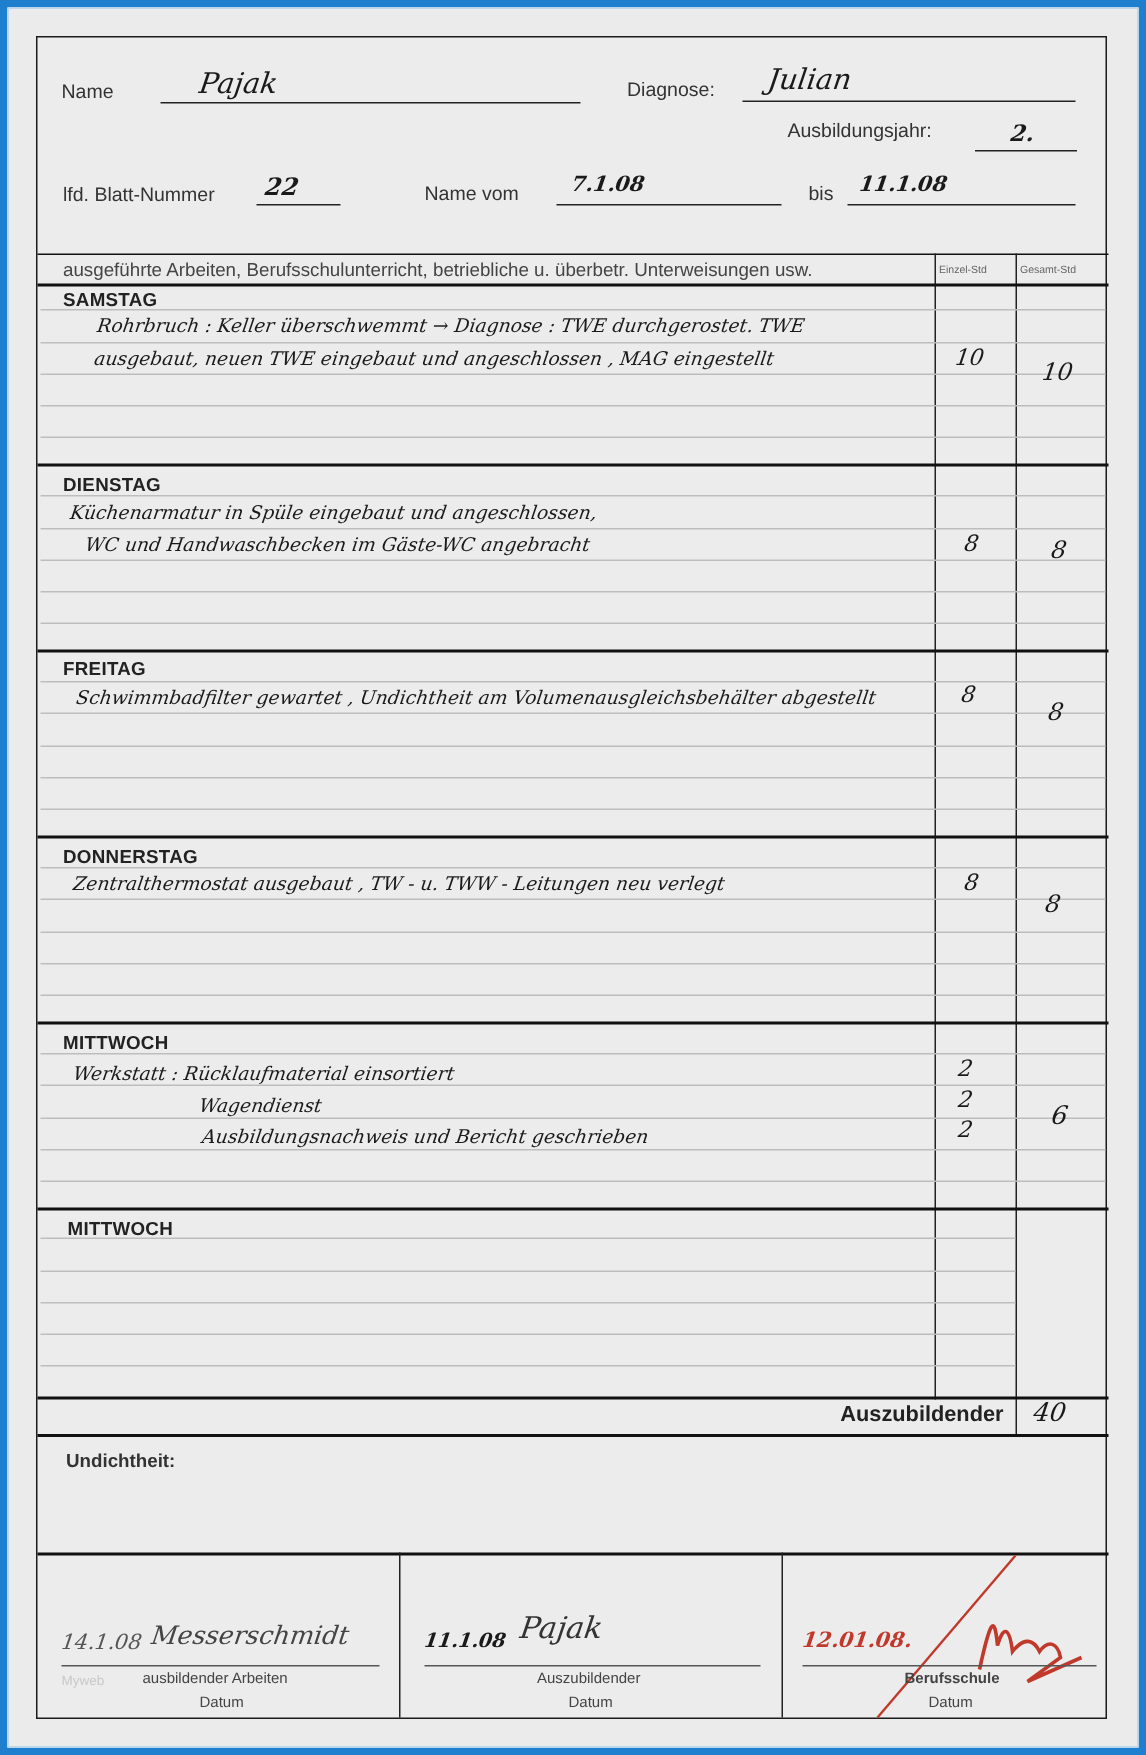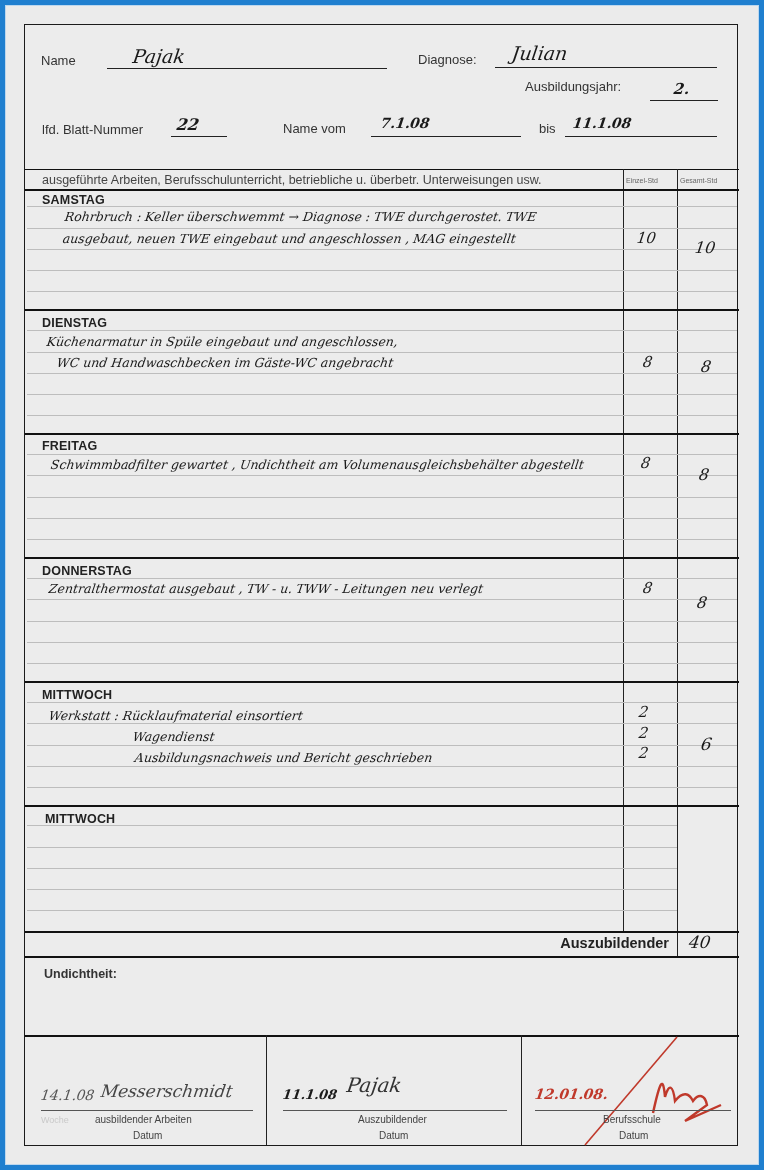--- a/index.html
+++ b/index.html
@@ -173,34 +173,34 @@
 
   <div class="vline" style="left:241px; top:1010px; height:110px;"></div>
   <div class="vline" style="left:496px; top:1010px; height:110px;"></div>
 
   <div>
     <span class="hand" style="left:16px; top:1062px; font-size:14px; color:#555;">14.1.08</span>
     <span class="hand" style="left:76px; top:1056px; font-size:17px; color:#444;">Messerschmidt</span>
     <div class="uline" style="left:16px; top:1085px; width:212px; border-top-color:#555;"></div>
     <span class="small" style="left:70px; top:1089px;">ausbildender Arbeiten</span>
     <span class="small" style="left:108px; top:1105px;">Datum</span>
-    <span class="small" style="left:16px; top:1090px; color:#c9c9c9; font-size:9px;">Woche</span>
+    <span class="small" style="left:16px; top:1090px; color:#c9c9c9; font-size:9px;">Myweb</span>
   </div>
 
   <div>
     <span class="hand" style="left:258px; top:1062px; font-size:13px; font-weight:bold;">11.1.08</span>
     <span class="hand" style="left:322px; top:1048px; font-size:20px; color:#333;">Pajak</span>
     <div class="uline" style="left:258px; top:1085px; width:224px; border-top-color:#555;"></div>
     <span class="small" style="left:333px; top:1089px;">Auszubildender</span>
     <span class="small" style="left:354px; top:1105px;">Datum</span>
   </div>
 
   <div>
     <span class="hand red" style="left:510px; top:1061px; font-size:14px; font-weight:bold;">12.01.08.</span>
     <svg class="abs" style="left:540px; top:1010px;" width="170" height="112" viewBox="0 0 170 112">
       <path d="M112 2 L20 110" stroke="#c0392b" stroke-width="1.6" fill="none"></path>
       <path d="M88 78 C95 46, 98 40, 100 62 C104 48, 108 50, 110 66 C118 56, 124 58, 128 66 C134 58, 140 60, 142 70 L120 86 L156 70" stroke="#c0392b" stroke-width="2.4" fill="none"></path>
     </svg>
     <div class="uline" style="left:510px; top:1085px; width:196px; border-top-color:#555;"></div>
-    <span class="small" style="left:578px; top:1089px;">Berufsschule</span>
+    <span class="small" style="left:578px; top:1089px;font-weight:bold;">Berufsschule</span>
     <span class="small" style="left:594px; top:1105px;">Datum</span>
   </div>
 </div>
 
 </body></html>

